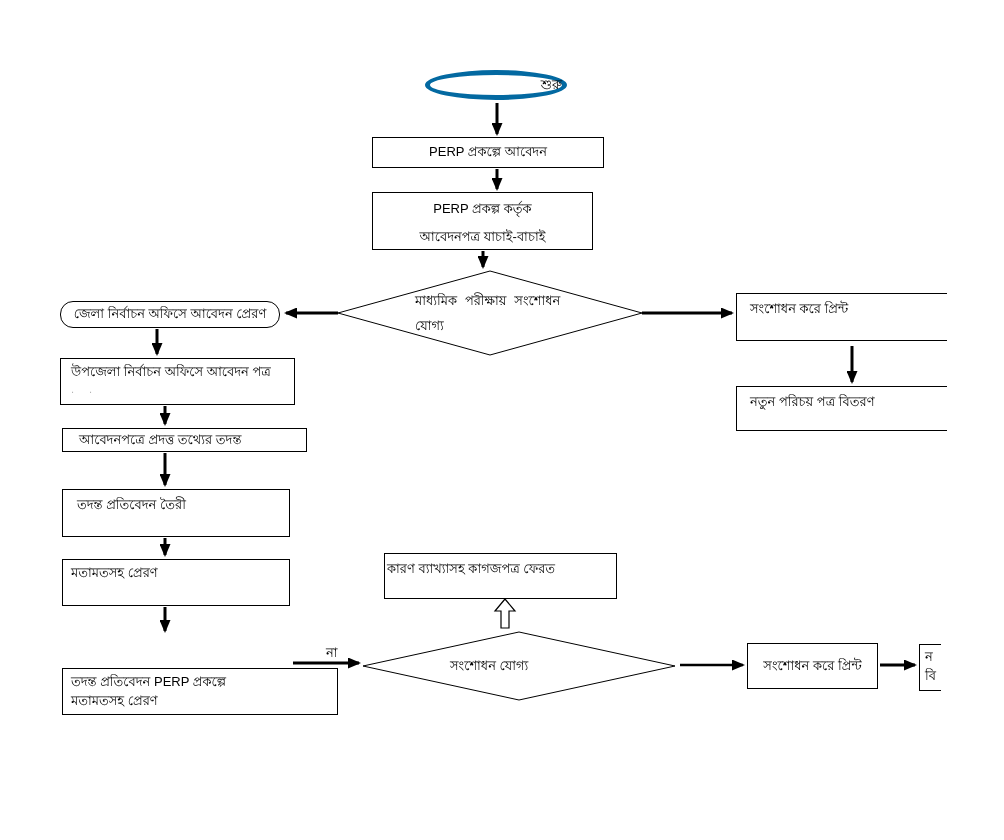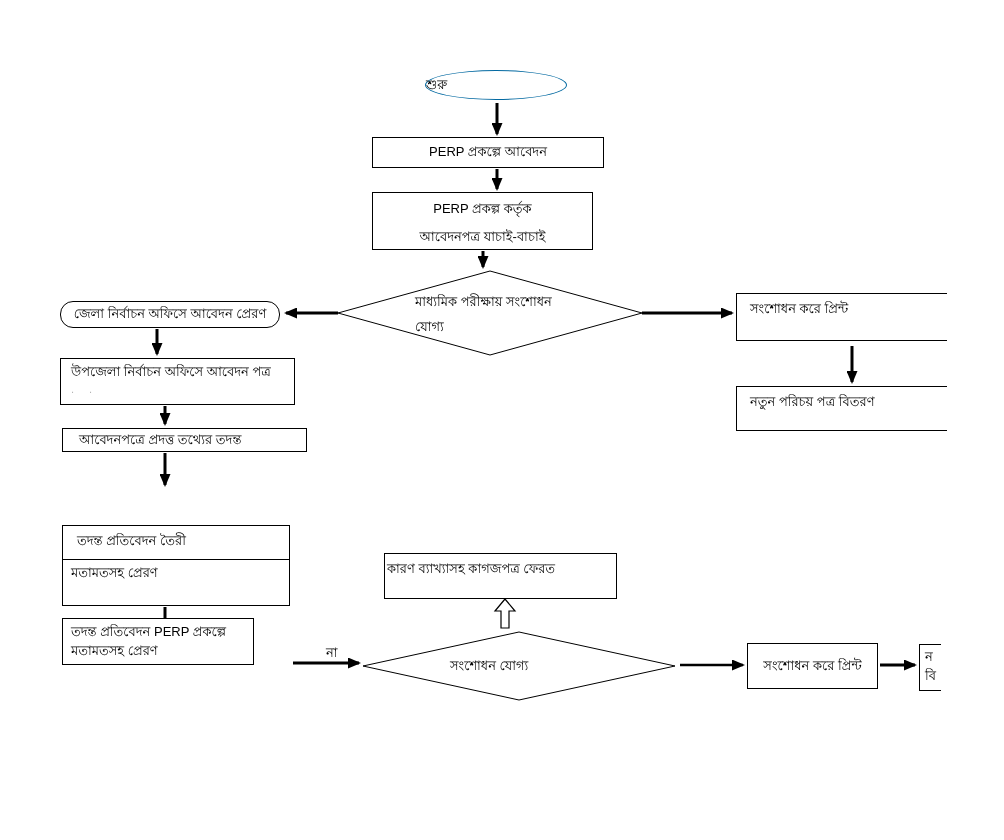--- a/index.html
+++ b/index.html
@@ -16,24 +16,24 @@
     position:absolute;
     border:1px solid #000;
     background:#fff;
     box-sizing:border-box;
     line-height:1.45;
   }
   .center{display:flex;align-items:center;justify-content:center;text-align:center;}
   .clipped{border-right:none;}
   .ellipse{
     position:absolute;
-    border:1px solid #0369a1;
+    border:5px solid #0369a1;
     border-radius:50%;
     box-sizing:border-box;
-    display:flex;align-items:center;justify-content:flex-start;
+    display:flex;align-items:center;justify-content:flex-end;
     background:#fff;
   }
   .dtext{position:absolute;line-height:25px;}
   .faint{color:#b4b4b4;font-size:11px;letter-spacing:6px;}
   .lbl{position:absolute;}
   .pad{padding:6px 4px 0 13px;}
 </style>
 </head>
 <body>
 
@@ -73,21 +73,21 @@
 
   <div class="box" style="left:372px;top:192px;width:221px;height:58px;text-align:center;padding-top:7px;">
     <div>PERP প্রকল্প কর্তৃক</div>
     <div style="margin-top:9px;">আবেদনপত্র যাচাই-বাচাই</div>
   </div>
 
   <div class="box center" style="left:372px;top:137px;width:232px;height:31px;">
     <span>PERP প্রকল্পে আবেদন</span>
   </div>
 
-  <div class="dtext" style="left:415px;top:289px;width:235px;">
+  <div class="dtext" style="left:415px;top:289px;width:235px;font-family:Liberation Mono, monospace;">
     <div>মাধ্যমিক পরীক্ষায় সংশোধন</div>
     <div>যোগ্য</div>
   </div>
 
   <div class="box center" style="left:60px;top:301px;width:220px;height:27px;border-radius:13px;">
     <span>জেলা নির্বাচন অফিসে আবেদন প্রেরণ</span>
   </div>
 
   <div class="box clipped pad" style="left:736px;top:293px;width:211px;height:48px;">
     <span>সংশোধন করে প্রিন্ট</span>
@@ -99,29 +99,29 @@
 
   <div class="box" style="left:60px;top:358px;width:235px;height:47px;padding:4px 2px 0 10px;">
     <div>উপজেলা নির্বাচন অফিসে আবেদন পত্র</div>
     <div class="faint">. .</div>
   </div>
 
   <div class="box" style="left:62px;top:428px;width:245px;height:24px;padding:2px 2px 0 16px;">
     <span>আবেদনপত্রে প্রদত্ত তথ্যের তদন্ত</span>
   </div>
 
-  <div class="box" style="left:62px;top:489px;width:228px;height:48px;padding:6px 2px 0 14px;margin-top:36px;">
+  <div class="box" style="left:62px;top:489px;width:228px;height:48px;padding:6px 2px 0 14px;">
     <span>তদন্ত প্রতিবেদন তৈরী</span>
   </div>
 
   <div class="box" style="left:62px;top:559px;width:228px;height:47px;padding:4px 2px 0 8px;">
     <div>মতামতসহ প্রেরণ</div>
   </div>
 
-  <div class="box" style="left:62px;top:618px;width:192px;height:47px;padding:4px 2px 0 8px;">
+  <div class="box" style="left:62px;top:668px;width:276px;height:47px;padding:4px 2px 0 8px;">
     <div>তদন্ত প্রতিবেদন PERP প্রকল্পে</div>
     <div>মতামতসহ প্রেরণ</div>
   </div>
 
   <div class="box" style="left:384px;top:553px;width:233px;height:46px;padding:6px 2px 0 2px;">
     <span>কারণ  ব্যাখ্যাসহ কাগজপত্র ফেরত</span>
   </div>
 
   <div class="dtext" style="left:450px;top:653px;">
     <span>সংশোধন যোগ্য</span>

